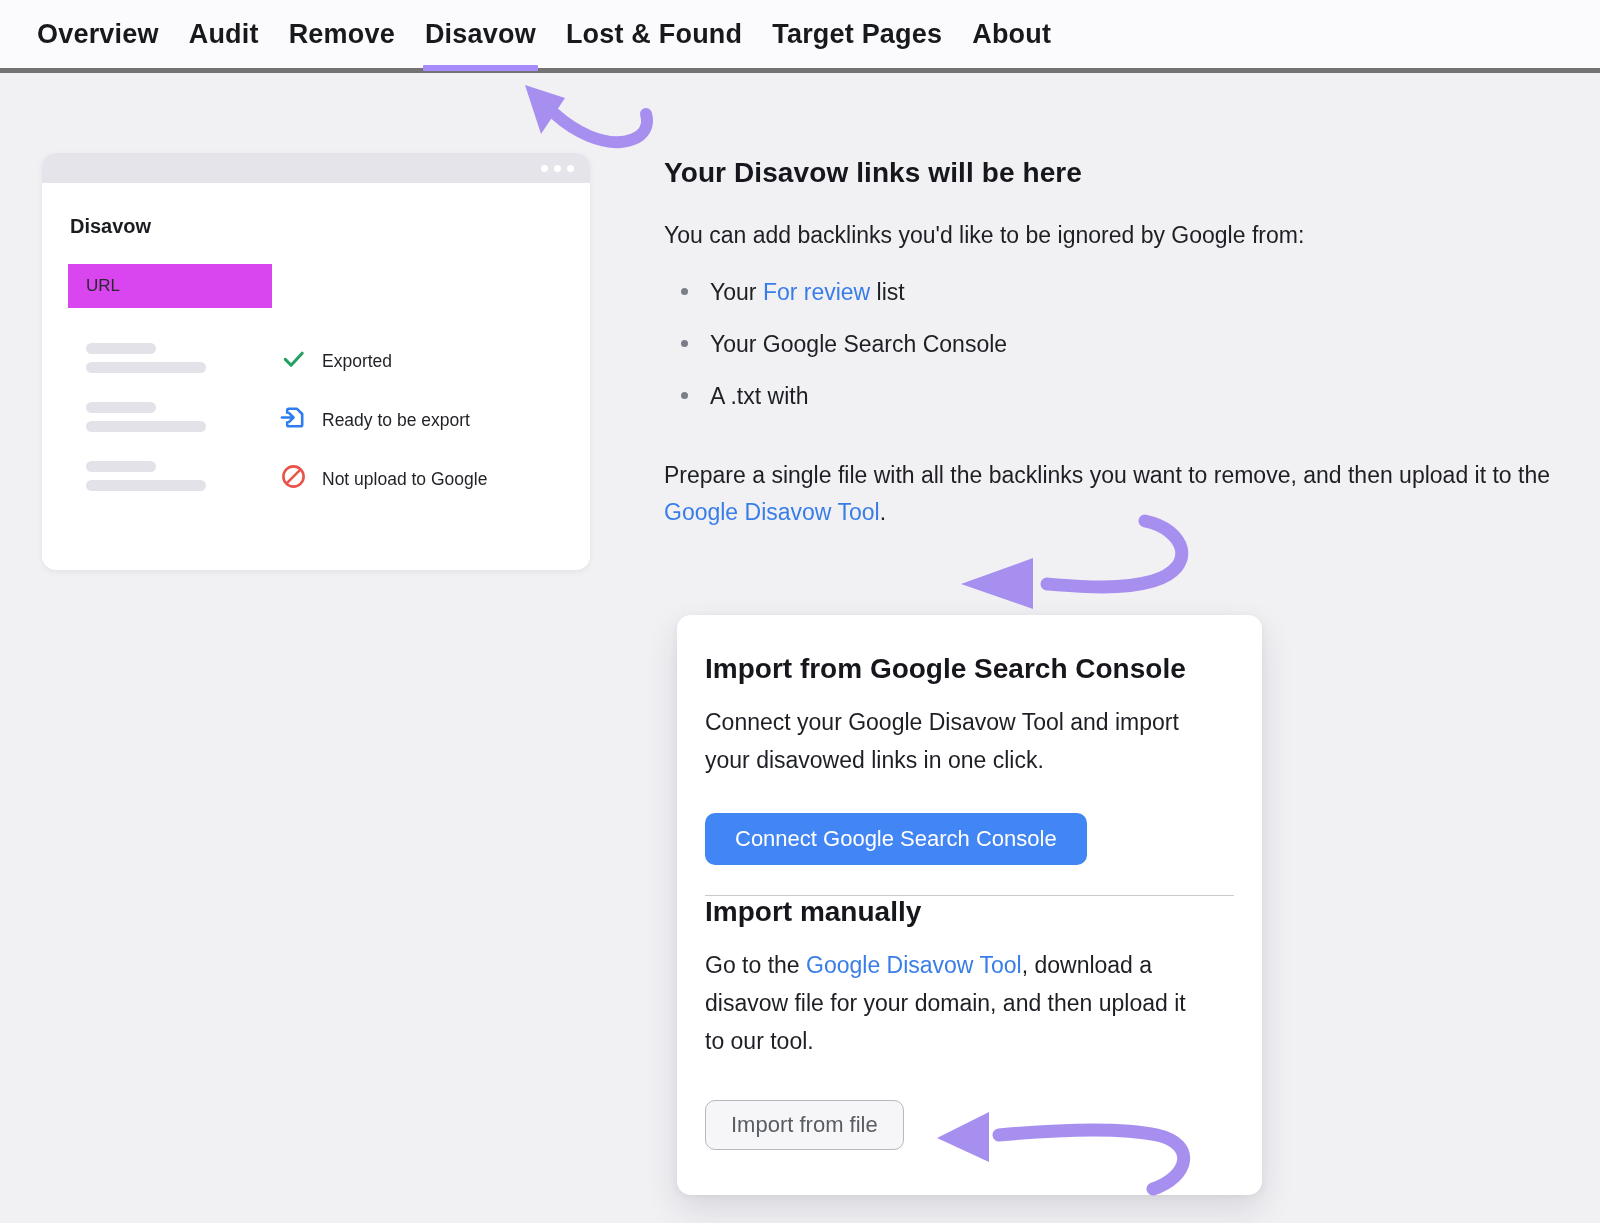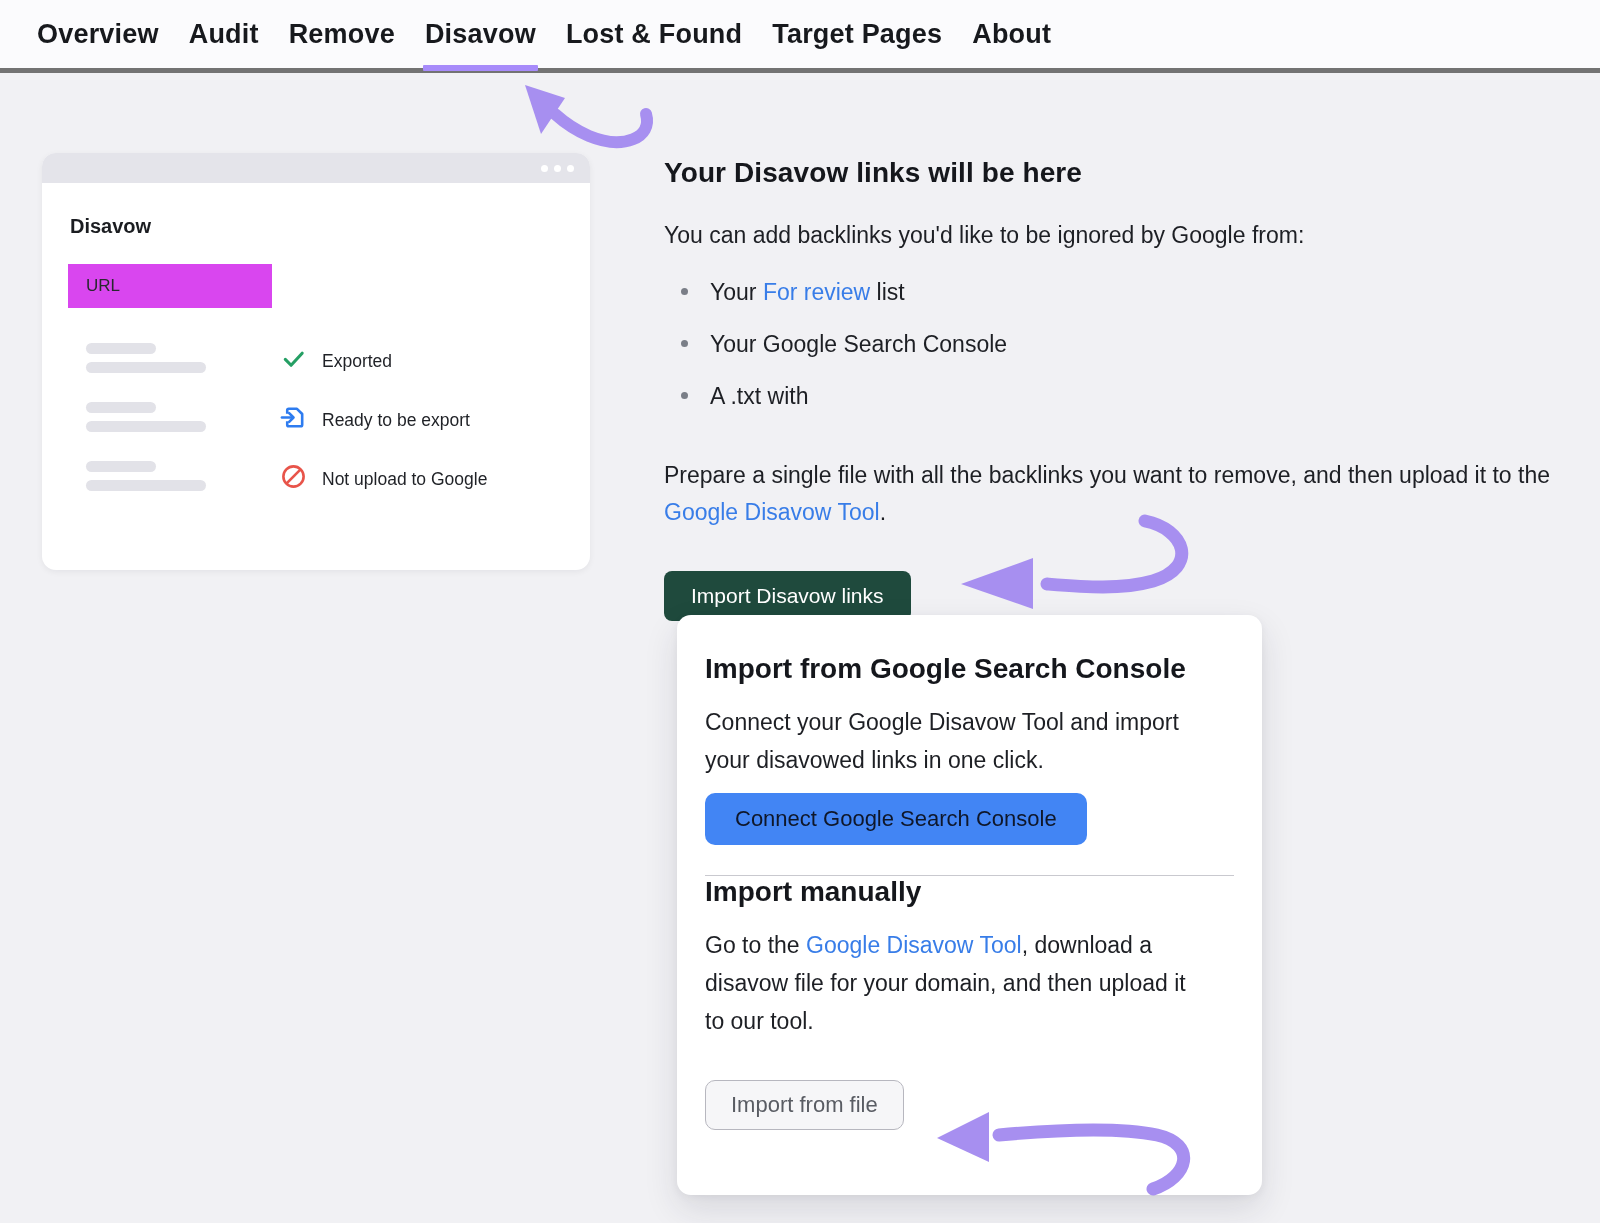--- a/index.html
+++ b/index.html
@@ -71,21 +71,21 @@
   }
   
   .popup {
     position:absolute; left:677px; top:615px; width:585px; height:580px;
     background:#fff; border-radius:14px; box-sizing:border-box; padding:38px 28px;
     box-shadow:0 14px 34px rgba(30,30,60,.12), 0 2px 8px rgba(0,0,0,.05); z-index:3;
   }
   .popup h2 { margin:0; font-size:28px; font-weight:700; color:#15171c; }
   .popup p { margin:18px 0 0; font-size:23px; line-height:38px; color:#1d1f24; width:500px; }
   .btn-blue {
-    margin-top:14px; display:inline-block; background:#4285f4; color:#0f172a; border:none;
+    margin-top:34px; display:inline-block; background:#4285f4; color:#ffffff; border:none;
     border-radius:10px; font-size:22px; padding:13px 30px; font-family:inherit; cursor:pointer;
   }
   .divider { margin:30px 0 0; border:none; border-top:1px solid #c9c9cf; width:100%; }
   .gap-top { margin-top:26px; }
   .btn-gray {
     margin-top:40px; display:inline-block; background:#f6f6f8; color:#595c63;
     border:1.5px solid #b7b7bf; border-radius:10px; font-size:22px; padding:11px 25px;
     font-family:inherit; cursor:pointer;
   }
 </style>
@@ -164,21 +164,20 @@
 
 <div class="right-col">
   <h1 class="main-heading">Your Disavow links will be here</h1>
   <p class="intro">You can add backlinks you'd like to be ignored by Google from:</p>
   <ul class="sources">
     <li><span>Your </span><a class="link">For review</a><span> list</span></li>
     <li><span></span><a class="link"></a><span>Your Google Search Console</span></li>
     <li><span></span><a class="link"></a><span>A .txt with</span></li>
   </ul>
   <p class="prepare"><span>Prepare a single file with all the backlinks you want to remove, and then upload it to the </span><a class="link">Google Disavow Tool</a><span>.</span></p>
-  <button class="btn-import">Import Disavow links</button>
 </div>
 
 <svg class="arrow-svg" style="left:945px; top:505px;" width="245" height="105" viewBox="0 0 245 105">
   <path d="M200 16 C240 24 254 62 208 76 C176 85 140 82 102 79" fill="none" stroke="#a78ff0" stroke-width="13" stroke-linecap="round"></path>
   <polygon points="16,79 88,53 88,104" fill="#a78ff0"></polygon>
 </svg>
 
 <section class="popup">
   <h2>Import from Google Search Console</h2>
   <p>Connect your Google Disavow Tool and import your disavowed links in one click.</p>

